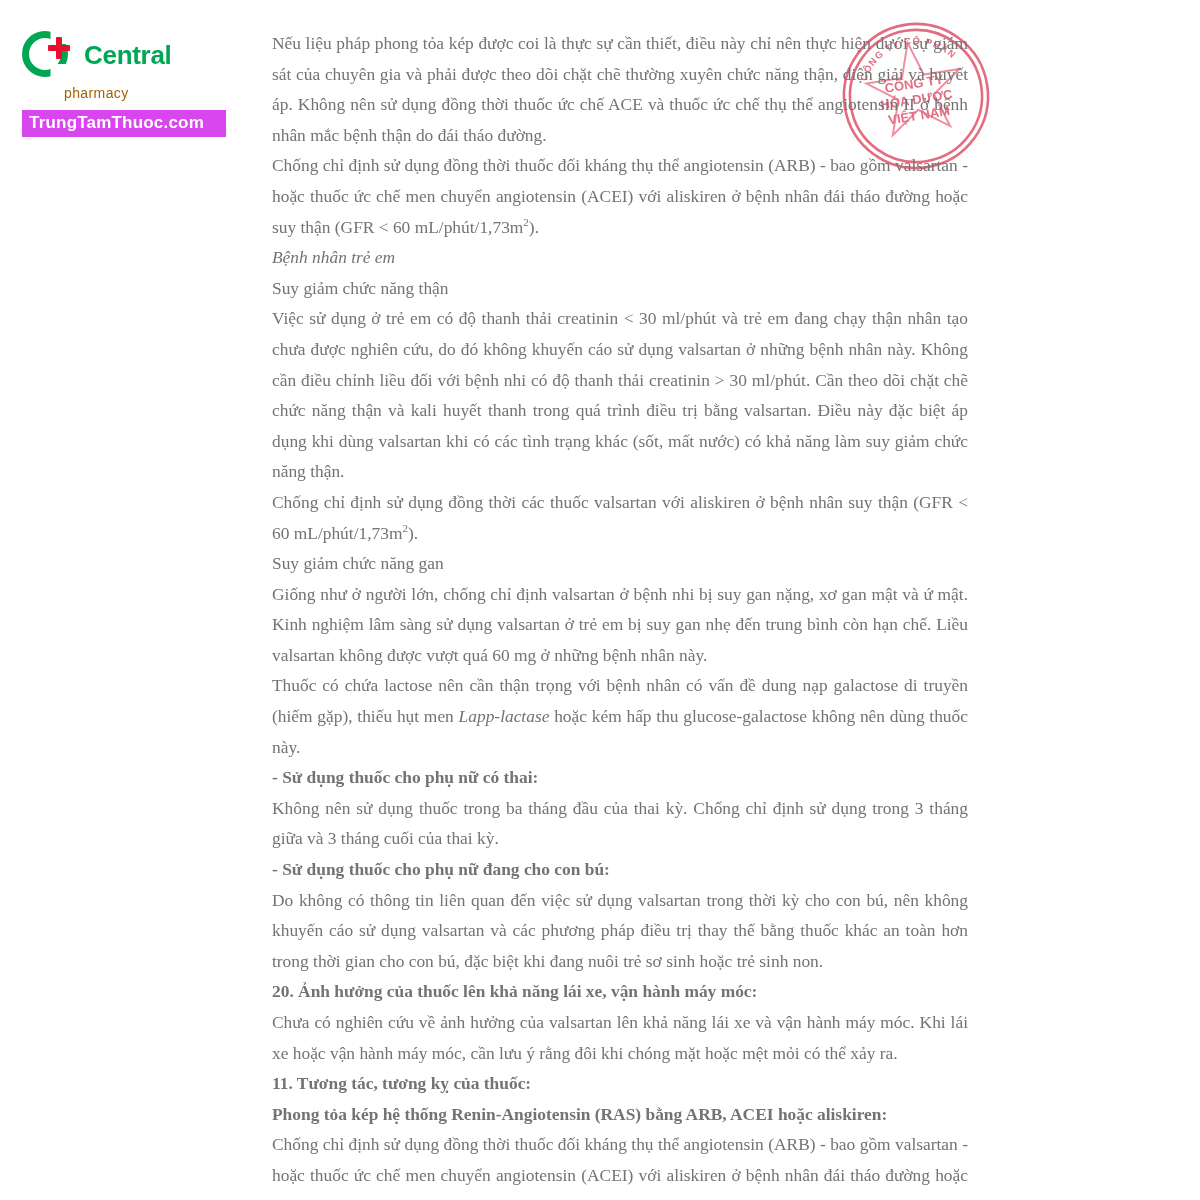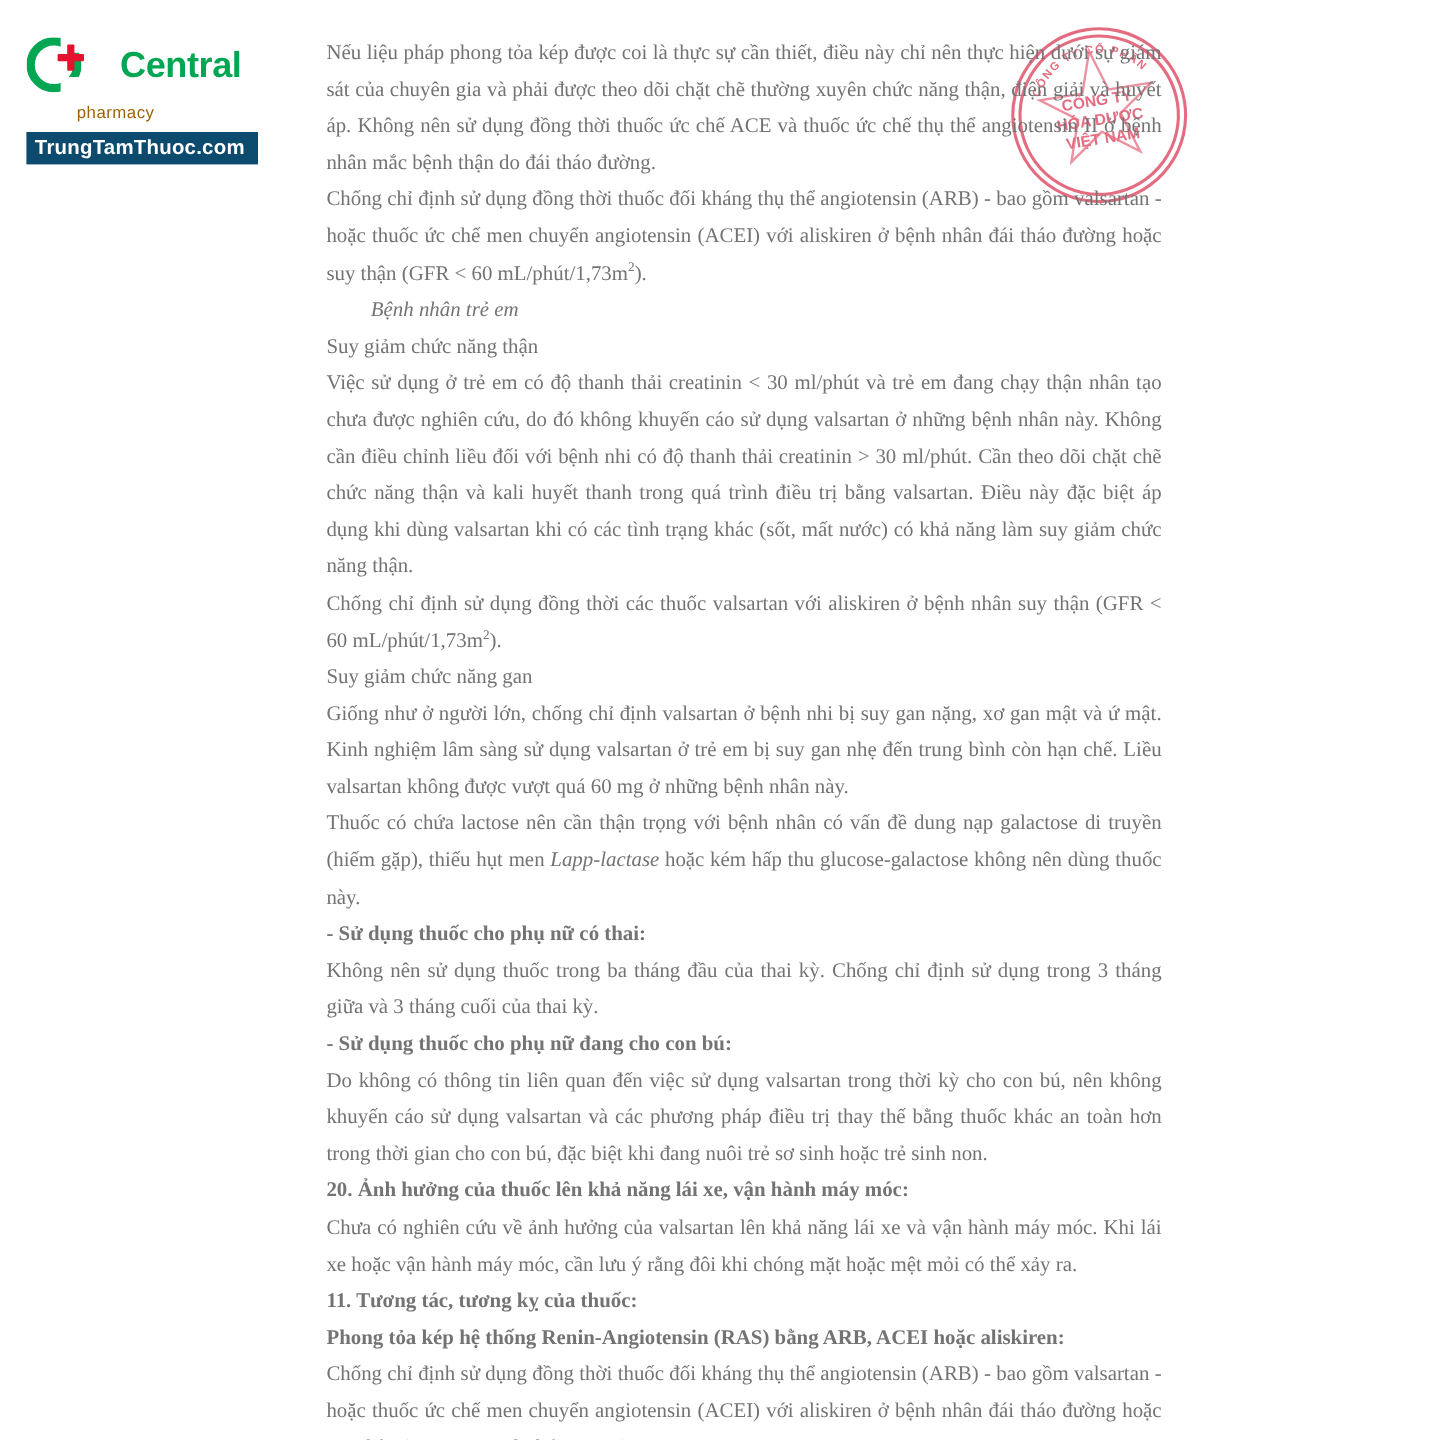--- a/index.html
+++ b/index.html
@@ -59,42 +59,41 @@
     background: #e8112d;
     border-radius: 1px;
   }
   .logo-text {
     display: flex;
     flex-direction: column;
     line-height: 1;
   }
   .logo-title {
     font-family: "Liberation Sans", sans-serif;
-    font-size: 30px;
+    font-size: 26px;
     font-weight: bold;
     color: #00a651;
     letter-spacing: -0.3px;
-    margin-left: 16px;
   }
   .logo-sub {
     font-family: "Liberation Sans", sans-serif;
     font-size: 14px;
     color: #a16207;
     margin-top: 3px;
     margin-left: 42px;
     letter-spacing: 0.4px;
   }
   #site-badge {
     margin-top: 9px;
-    background: #0c4a6e;
+    background: #d946ef;
     color: #ffffff;
     font-family: "Liberation Sans", sans-serif;
     font-weight: bold;
     font-size: 17px;
-    padding: 3px 11px 4px 7px;
+    padding: 3px 22px 4px 7px;
     display: inline-block;
     letter-spacing: 0.2px;
   }
 
   
   #stamp {
     position: absolute;
     left: 836px;
     top: 16px;
     width: 160px;
@@ -113,21 +112,21 @@
   #doc-body p {
     margin: 0;
     font-size: 17.4px;
     line-height: 30.6px;
     color: #737373;
     text-align: justify;
     text-justify: inter-word;
   }
   #doc-body p.nojust { text-align: left; }
   #doc-body p.b { font-weight: bold; }
-  #doc-body p.i { font-style: italic; margin-left: 37px; }
+  #doc-body p.i { font-style: italic; }
   #doc-body p.bi { font-weight: bold; }
   .it { font-style: italic; }
   sup { font-size: 11px; vertical-align: super; line-height: 0; }
 </style>
 </head>
 <body>
 
 <div id="page">
 
   <div id="logo-block">

